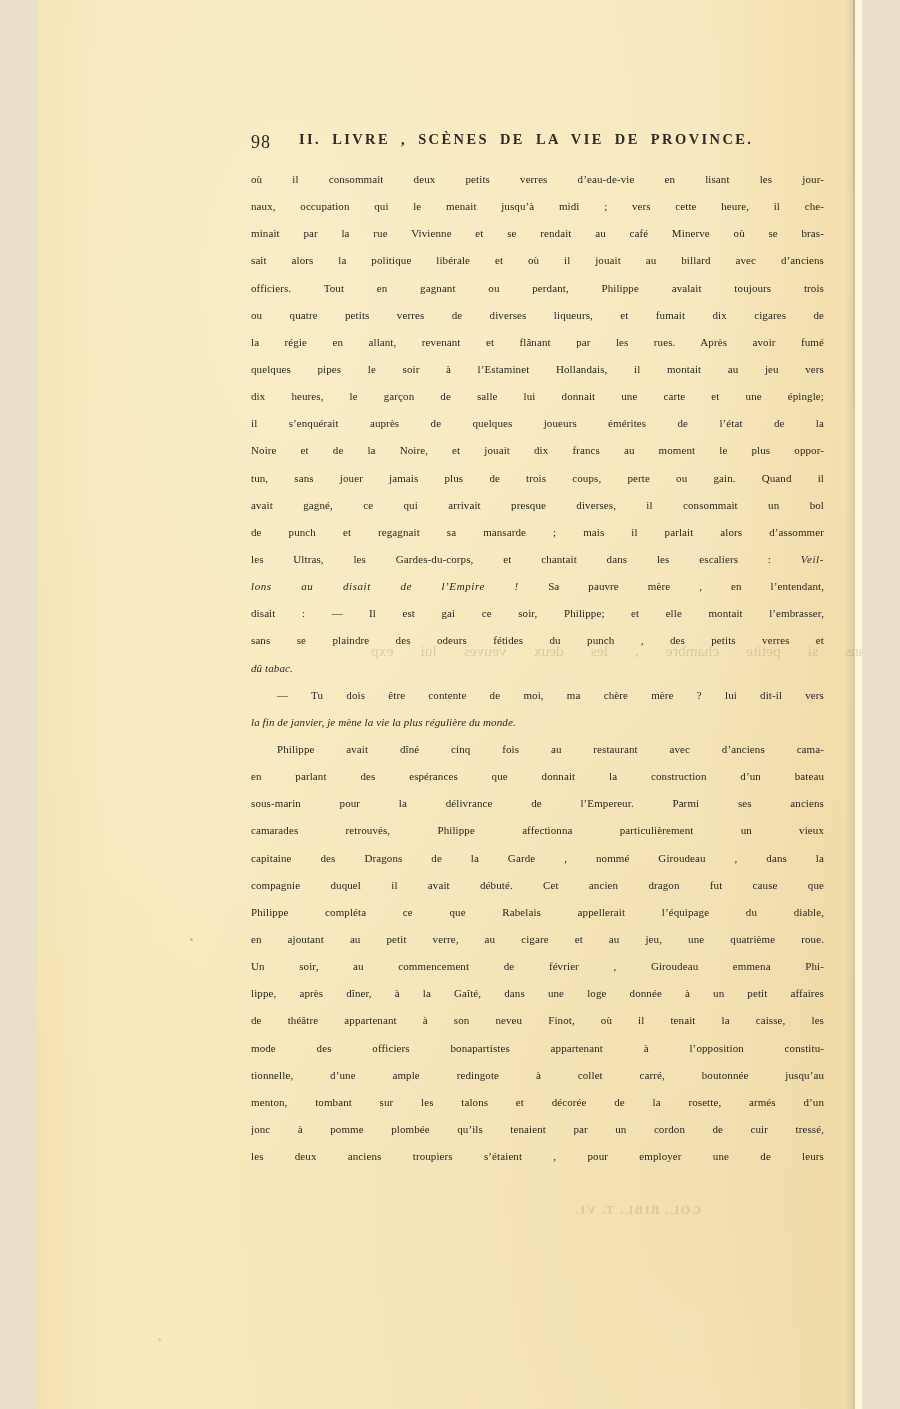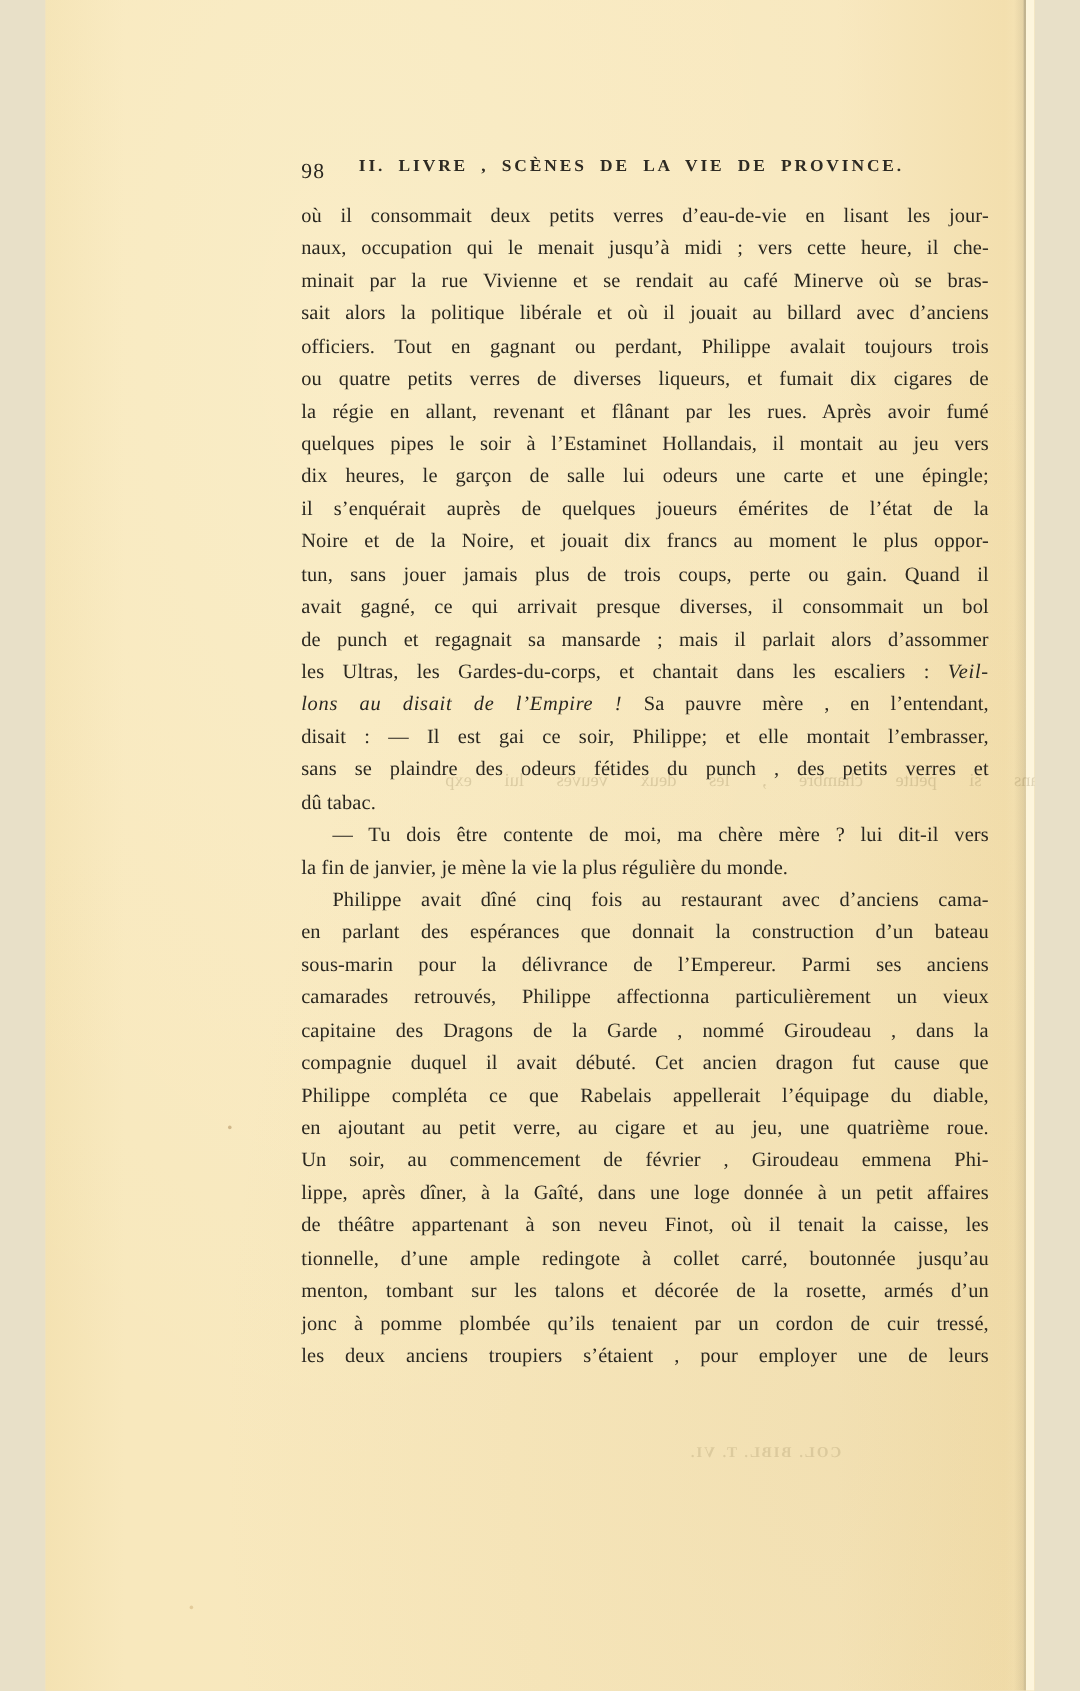--- a/index.html
+++ b/index.html
@@ -31,25 +31,25 @@
   .running-title{
     display:block;padding-left:48px;
     font-size:14.5px;letter-spacing:2.4px;word-spacing:5px;
     font-weight:bold;color:#2e2b23;
     transform:scaleY(.96);
   }
 
   .text-block{position:absolute;left:213px;top:166px;width:573px;}
   .line{
     text-align:justify;text-justify:inter-word;text-align-last:justify;
-    height:27.15px;line-height:27.15px;font-size:17px;
+    height:27.15px;line-height:27.15px;font-size:11px;
     overflow:hidden;white-space:normal;
     letter-spacing:.1px;
   }
-  .line-last{text-align-last:left;}
+  .line-last{text-align-last:left;font-style:italic;}
   .line-last-justify{text-align-last:justify;}
   .indent{text-indent:26px;}
   .line i{font-style:italic;letter-spacing:.6px;}
 
   
   .ghost{
     position:absolute;transform:scaleX(-1);
     color:rgba(125,108,64,.55);opacity:.42;
     filter:blur(.5px);
     pointer-events:none;
@@ -81,21 +81,21 @@
   <div class="text-block">
       <div>
         <div class="line"><span>où il consommait deux petits verres d’eau-de-vie en lisant les jour-</span></div>
         <div class="line"><span>naux, occupation qui le menait jusqu’à midi ; vers cette heure, il che-</span></div>
         <div class="line"><span>minait par la rue Vivienne et se rendait au café Minerve où se bras-</span></div>
         <div class="line"><span>sait alors la politique libérale et où il jouait au billard avec d’anciens</span></div>
         <div class="line"><span>officiers. Tout en gagnant ou perdant, Philippe avalait toujours trois</span></div>
         <div class="line"><span>ou quatre petits verres de diverses liqueurs, et fumait dix cigares de</span></div>
         <div class="line"><span>la régie en allant, revenant et flânant par les rues. Après avoir fumé</span></div>
         <div class="line"><span>quelques pipes le soir à l’Estaminet Hollandais, il montait au jeu vers</span></div>
-        <div class="line"><span>dix heures, le garçon de salle lui odeurs une carte et une épingle;</span></div>
+        <div class="line"><span>dix heures, le garçon de salle lui donnait une carte et une épingle;</span></div>
         <div class="line"><span>il s’enquérait auprès de quelques joueurs émérites de l’état de la</span></div>
         <div class="line"><span>Noire et de la Noire, et jouait dix francs au moment le plus oppor-</span></div>
         <div class="line"><span>tun, sans jouer jamais plus de trois coups, perte ou gain. Quand il</span></div>
         <div class="line"><span>avait gagné, ce qui arrivait presque diverses, il consommait un bol</span></div>
         <div class="line"><span>de punch et regagnait sa mansarde ; mais il parlait alors d’assommer</span></div>
         <div class="line"><span>les Ultras, les Gardes-du-corps, et chantait dans les escaliers : </span><i>Veil-</i></div>
         <div class="line"><i>lons au disait de l’Empire ! </i><span>Sa pauvre mère , en l’entendant,</span></div>
         <div class="line"><span>disait : — Il est gai ce soir, Philippe; et elle montait l’embrasser,</span></div>
         <div class="line"><span>sans se plaindre des odeurs fétides du punch , des petits verres et</span></div>
         <div class="line line-last"><span>dû tabac.</span></div>
@@ -109,20 +109,21 @@
         <div class="line"><span>en parlant des espérances que donnait la construction d’un bateau</span></div>
         <div class="line"><span>sous-marin pour la délivrance de l’Empereur. Parmi ses anciens</span></div>
         <div class="line"><span>camarades retrouvés, Philippe affectionna particulièrement un vieux</span></div>
         <div class="line"><span>capitaine des Dragons de la Garde , nommé Giroudeau , dans la</span></div>
         <div class="line"><span>compagnie duquel il avait débuté. Cet ancien dragon fut cause que</span></div>
         <div class="line"><span>Philippe compléta ce que Rabelais appellerait l’équipage du diable,</span></div>
         <div class="line"><span>en ajoutant au petit verre, au cigare et au jeu, une quatrième roue.</span></div>
         <div class="line"><span>Un soir, au commencement de février , Giroudeau emmena Phi-</span></div>
         <div class="line"><span>lippe, après dîner, à la Gaîté, dans une loge donnée à un petit affaires</span></div>
         <div class="line"><span>de théâtre appartenant à son neveu Finot, où il tenait la caisse, les</span></div>
+        <div class="line"><span>mode des officiers bonapartistes appartenant à l’opposition constitu-</span></div>
         <div class="line"><span>tionnelle, d’une ample redingote à collet carré, boutonnée jusqu’au</span></div>
         <div class="line"><span>menton, tombant sur les talons et décorée de la rosette, armés d’un</span></div>
         <div class="line"><span>jonc à pomme plombée qu’ils tenaient par un cordon de cuir tressé,</span></div>
         <div class="line line-last-justify"><span>les deux anciens troupiers s’étaient , pour employer une de leurs</span></div>
       </div>
     </div>
 
 </div>
 
 </body></html>

